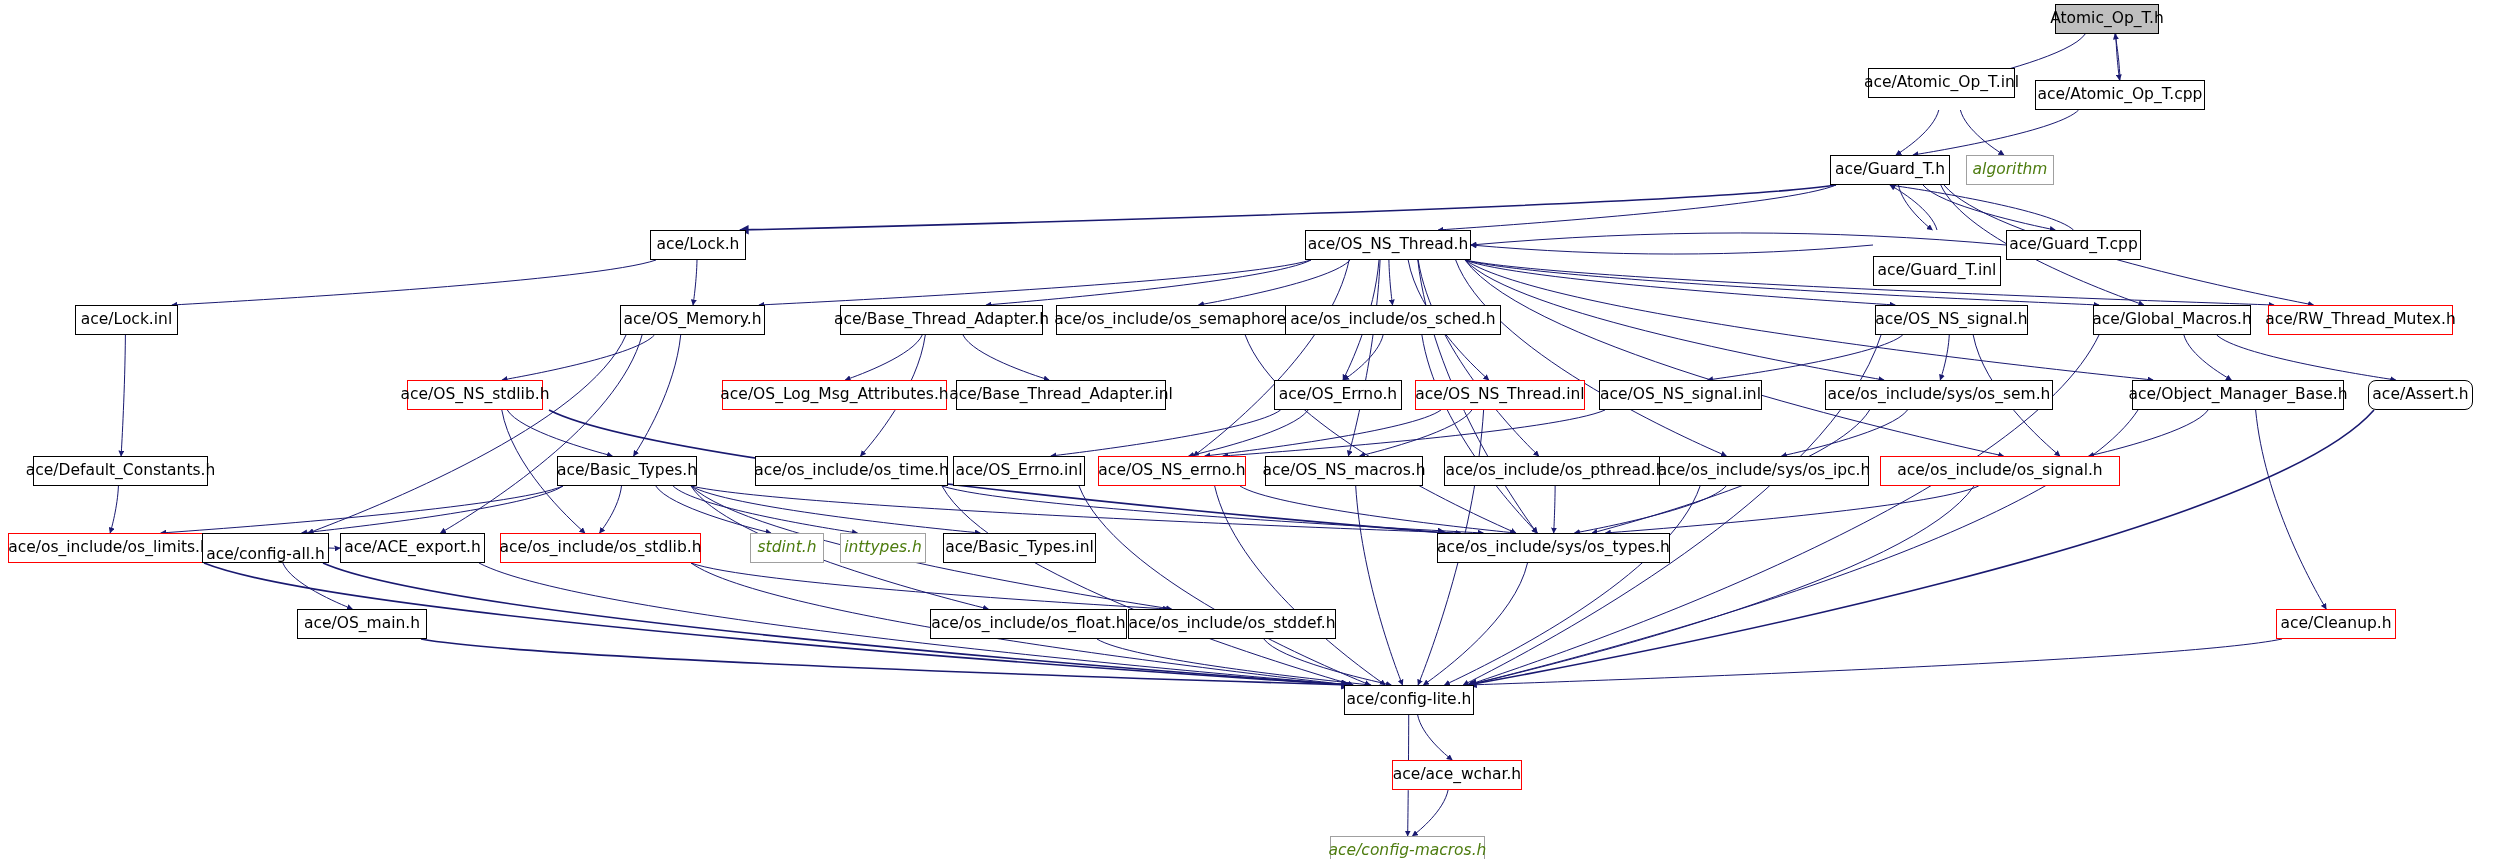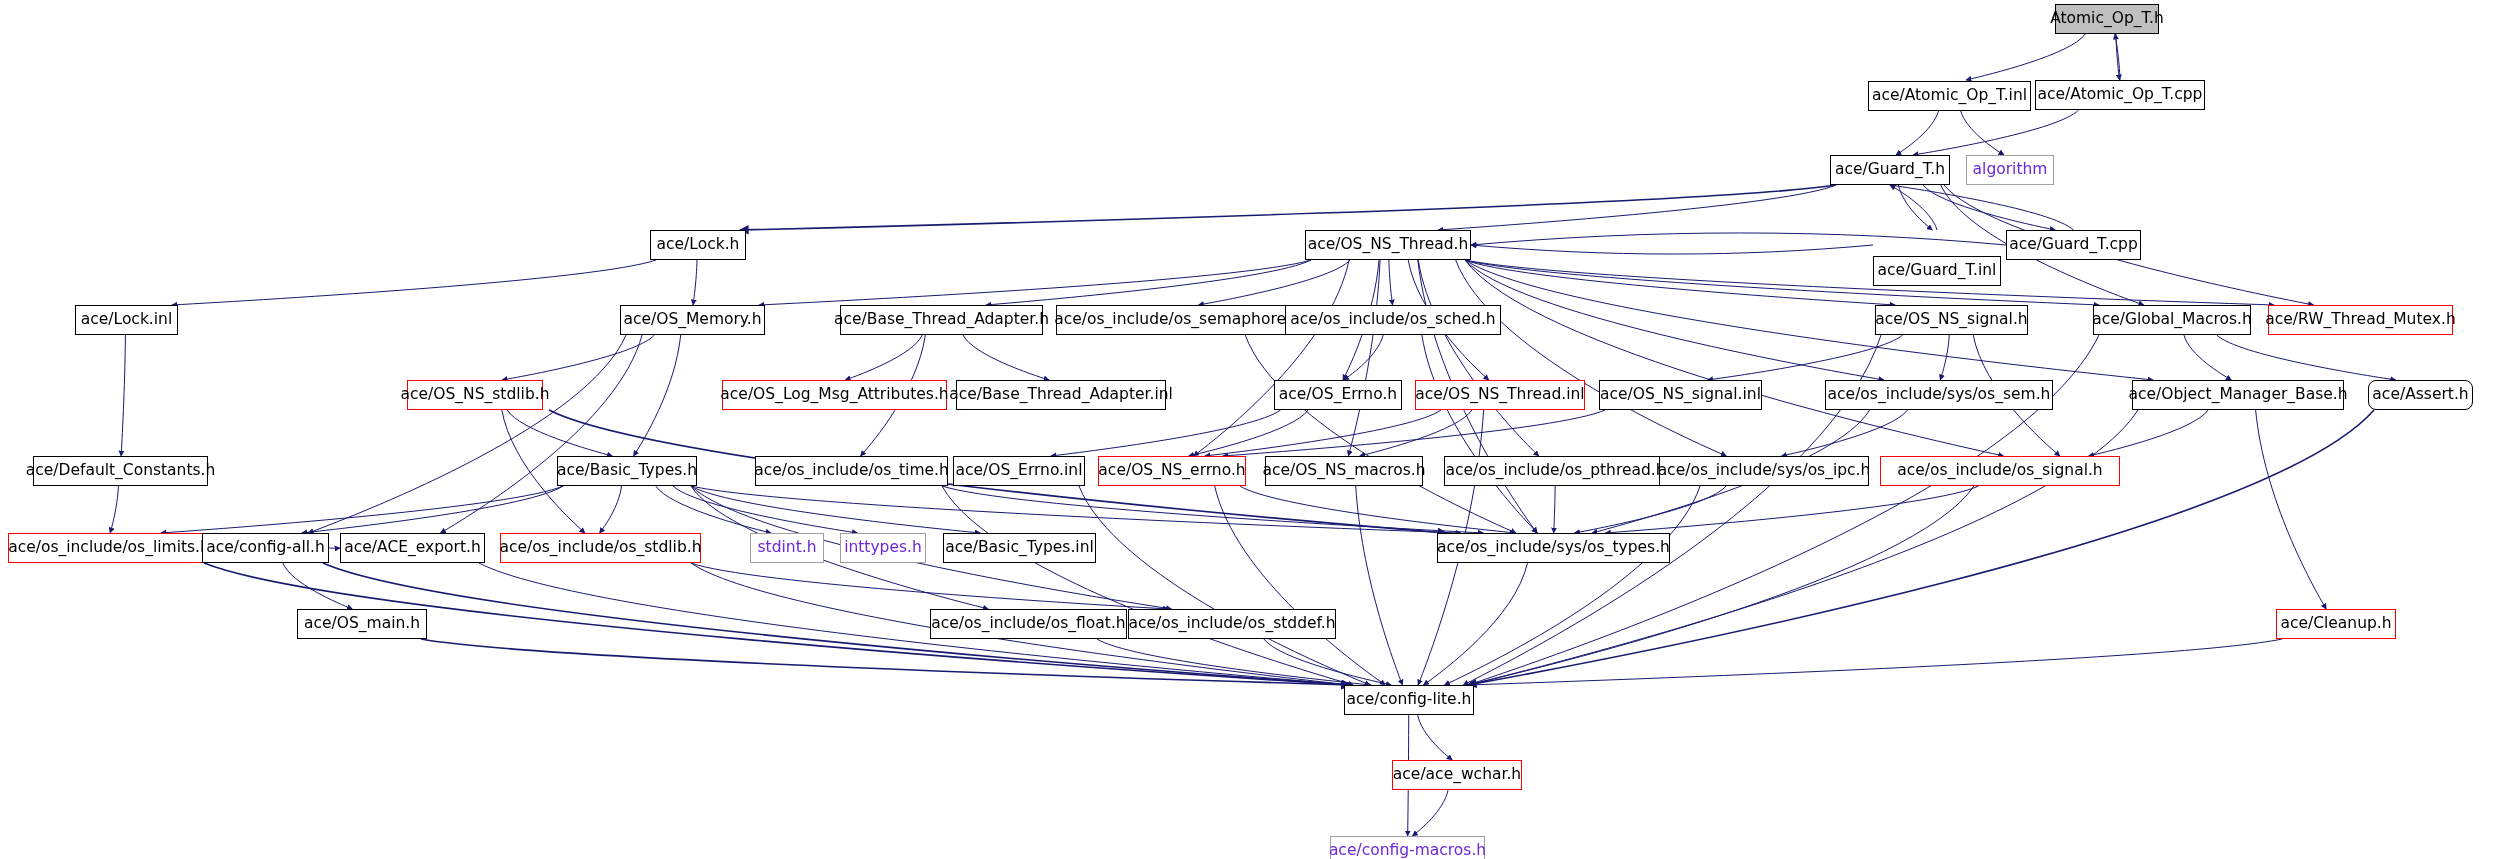--- a/index.html
+++ b/index.html
@@ -21,21 +21,21 @@
     line-height:1;
     color:#000000;
     background:#ffffff;
     border:1px solid #000000;
     height:30px;
     z-index:5;
     letter-spacing:0px;
   }
   .node.root{background:#bfbfbf;border-color:#000000;}
   .node.red{border-color:#ff0000;}
-  .node.gray{border-color:#a0a0a0;color:#6d28d9;}
+  .node.gray{border-color:#a0a0a0;color:#4d7c0f;font-style:italic;}
   .node span{pointer-events:none;}
 </style>
 </head>
 <body>
 
 <div id="canvas">
   <svg id="edges" xmlns="http://www.w3.org/2000/svg" viewBox="0 0 2507 859">
     <defs>
       <marker id="arrow" viewBox="0 0 10 10" refX="9" refY="5" markerWidth="6" markerHeight="6" orient="auto-start-reverse">
         <path d="M 0 0 L 10 5 L 0 10 z" fill="#191970"></path>
@@ -145,21 +145,21 @@
         <path d="M 2282 639 C 2184.32 659.7, 1630.8 679.48, 1468 685" marker-end="url(#arrow)" stroke="#191970" stroke-width="1.0" fill="none"></path>
         <path d="M 1417.64 715 C 1421.7872 735.25, 1445.288 754.6, 1452.2 760" marker-end="url(#arrow)" stroke="#191970" stroke-width="1.0" fill="none"></path>
         <path d="M 1408.73 715 C 1408.6004 769.45, 1407.866 821.48, 1407.65 836" marker-end="url(#arrow)" stroke="#191970" stroke-width="1.0" fill="none"></path>
         <path d="M 1448.09 790 C 1443.8131999999998 810.7, 1419.578 830.48, 1412.45 836" marker-end="url(#arrow)" stroke="#191970" stroke-width="1.0" fill="none"></path>
       </g>
   </svg>
   <div id="node-layer">
       <div class="node root" style="left: 2055px; top: 4px; width: 104px;">
         <span>Atomic_Op_T.h</span>
       </div>
-      <div class="node" style="left: 1868px; top: 81px; width: 163px;">
+      <div class="node" style="left: 1868px; top: 68px; width: 147px;">
         <span>ace/Atomic_Op_T.inl</span>
       </div>
       <div class="node" style="left: 2035px; top: 80px; width: 170px;">
         <span>ace/Atomic_Op_T.cpp</span>
       </div>
       <div class="node" style="left: 1830px; top: 155px; width: 120px;">
         <span>ace/Guard_T.h</span>
       </div>
       <div class="node gray" style="left: 1966px; top: 155px; width: 88px;">
         <span>algorithm</span>
@@ -250,21 +250,21 @@
       </div>
       <div class="node" style="left: 1659px; top: 456px; width: 210px;">
         <span>ace/os_include/sys/os_ipc.h</span>
       </div>
       <div class="node red" style="left: 1880px; top: 456px; width: 240px;">
         <span>ace/os_include/os_signal.h</span>
       </div>
       <div class="node red" style="left: 8px; top: 533px; width: 202px;">
         <span>ace/os_include/os_limits.h</span>
       </div>
-      <div class="node" style="left: 202px; top: 533px; width: 127px;">
+      <div class="node" style="left: 202px; top: 533px; width: 127px; align-items: flex-end;">
         <span>ace/config-all.h</span>
       </div>
       <div class="node" style="left: 340px; top: 533px; width: 145px;">
         <span>ace/ACE_export.h</span>
       </div>
       <div class="node red" style="left: 500px; top: 533px; width: 201px;">
         <span>ace/os_include/os_stdlib.h</span>
       </div>
       <div class="node gray" style="left: 750px; top: 533px; width: 74px;">
         <span>stdint.h</span>

